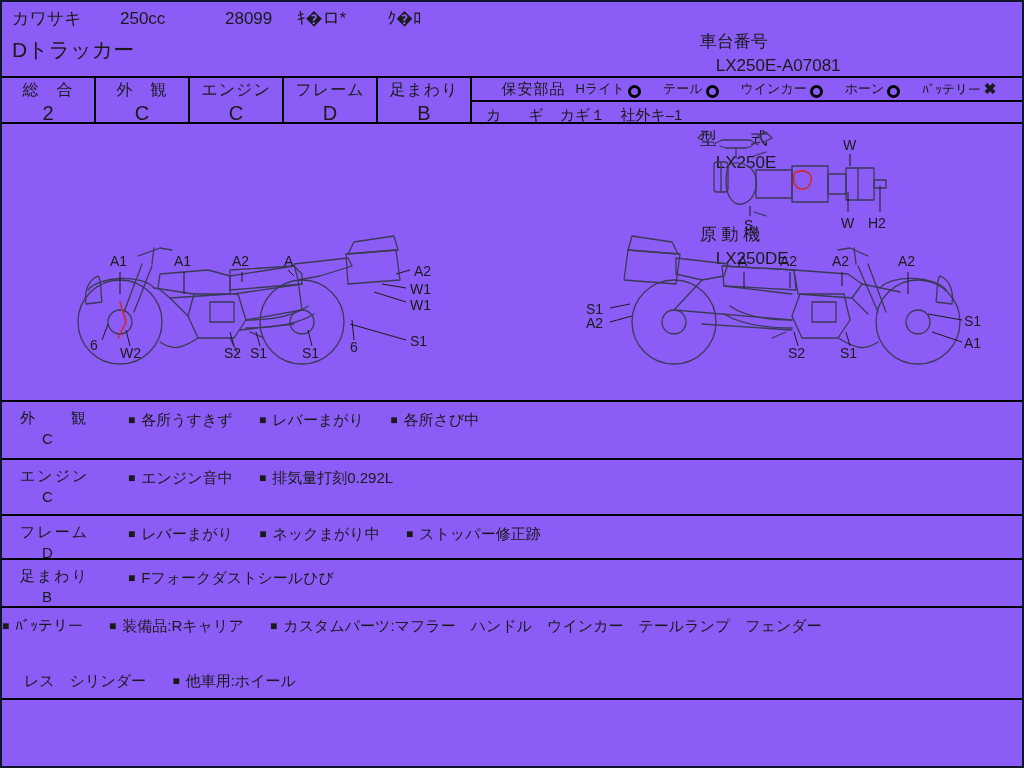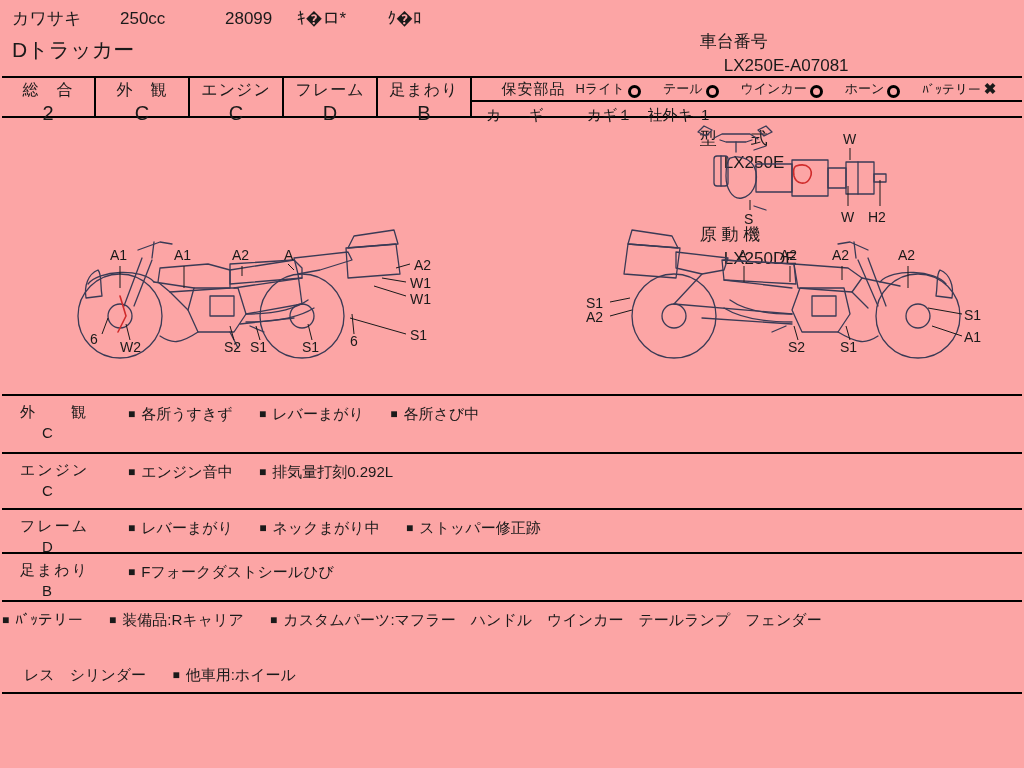--- a/index.html
+++ b/index.html
@@ -7,22 +7,22 @@
     margin: 0; padding: 0;
     width: 1024px; height: 768px;
     background: #ffffff;
     font-family: "Liberation Sans", sans-serif;
     color: #1a1a1a;
     overflow: hidden;
   }
   .sheet {
     position: relative;
     width: 1024px; height: 768px;
-    border: 2px solid #fca5a5;
-    background: #fca5a5;
+    border: 2px solid #0f172a;
+    background: #8b5cf6;
   }
 
   
   .header {
     position: relative;
     height: 76px;
     border-bottom: 2px solid #000;
   }
   .hdr-left {
     position: absolute; left: 10px; top: 4px;
@@ -43,26 +43,26 @@
     margin-top: 6px;
     font-size: 21px;
   }
   .hdr-right {
     position: absolute; left: 660px; top: 4px;
     font-size: 17px;
     line-height: 1.42;
   }
   .hdr-right .rline { white-space: pre; }
   .hdr-right .lbl { display: inline-block; }
-  .hdr-right .val { margin-left: 24px; }
+  .hdr-right .val { margin-left: 16px; }
 
   
   .grades {
     position: relative;
-    height: 40px;
+    height: 46px;
     border-bottom: 2px solid #000;
     display: flex;
   }
   .gcell {
     width: 94px;
     border-right: 2px solid #000;
     text-align: center;
     padding-top: 2px;
   }
   .gcell .gname {
@@ -90,21 +90,20 @@
     justify-content: center;
   }
   .gright .r2 {
     position: absolute; left: 0; top: 26px; right: 0;
     height: 22px;
     display: flex;
     align-items: center;
     font-size: 15px;
     padding-left: 14px;
     white-space: nowrap;
-    gap: 27px;
   }
   .eqlabel { letter-spacing: 1px; margin-right: 10px; font-size: 15px; }
   .eq { display: inline-flex; align-items: center; margin-right: 4px; white-space: nowrap; }
   .eq .eqn { font-size: 13px; margin-right: 3px; }
   .ring {
     display: inline-block;
     width: 13px; height: 13px;
     border: 3px solid #000;
     border-radius: 50%;
     position: relative;

